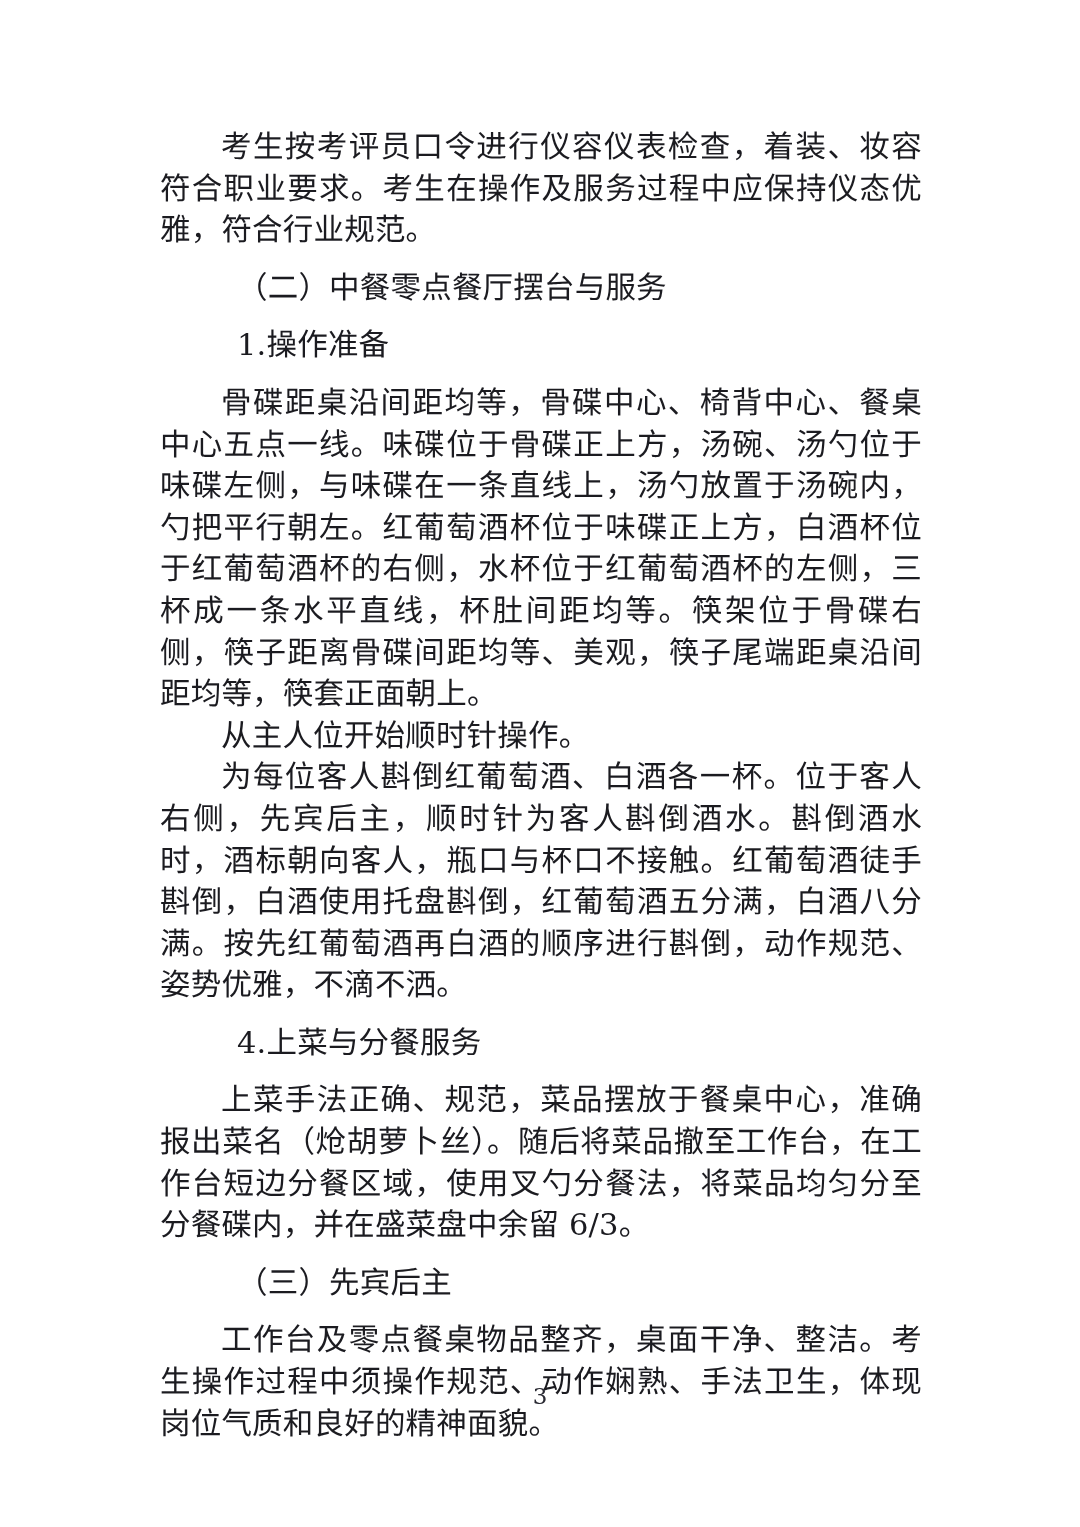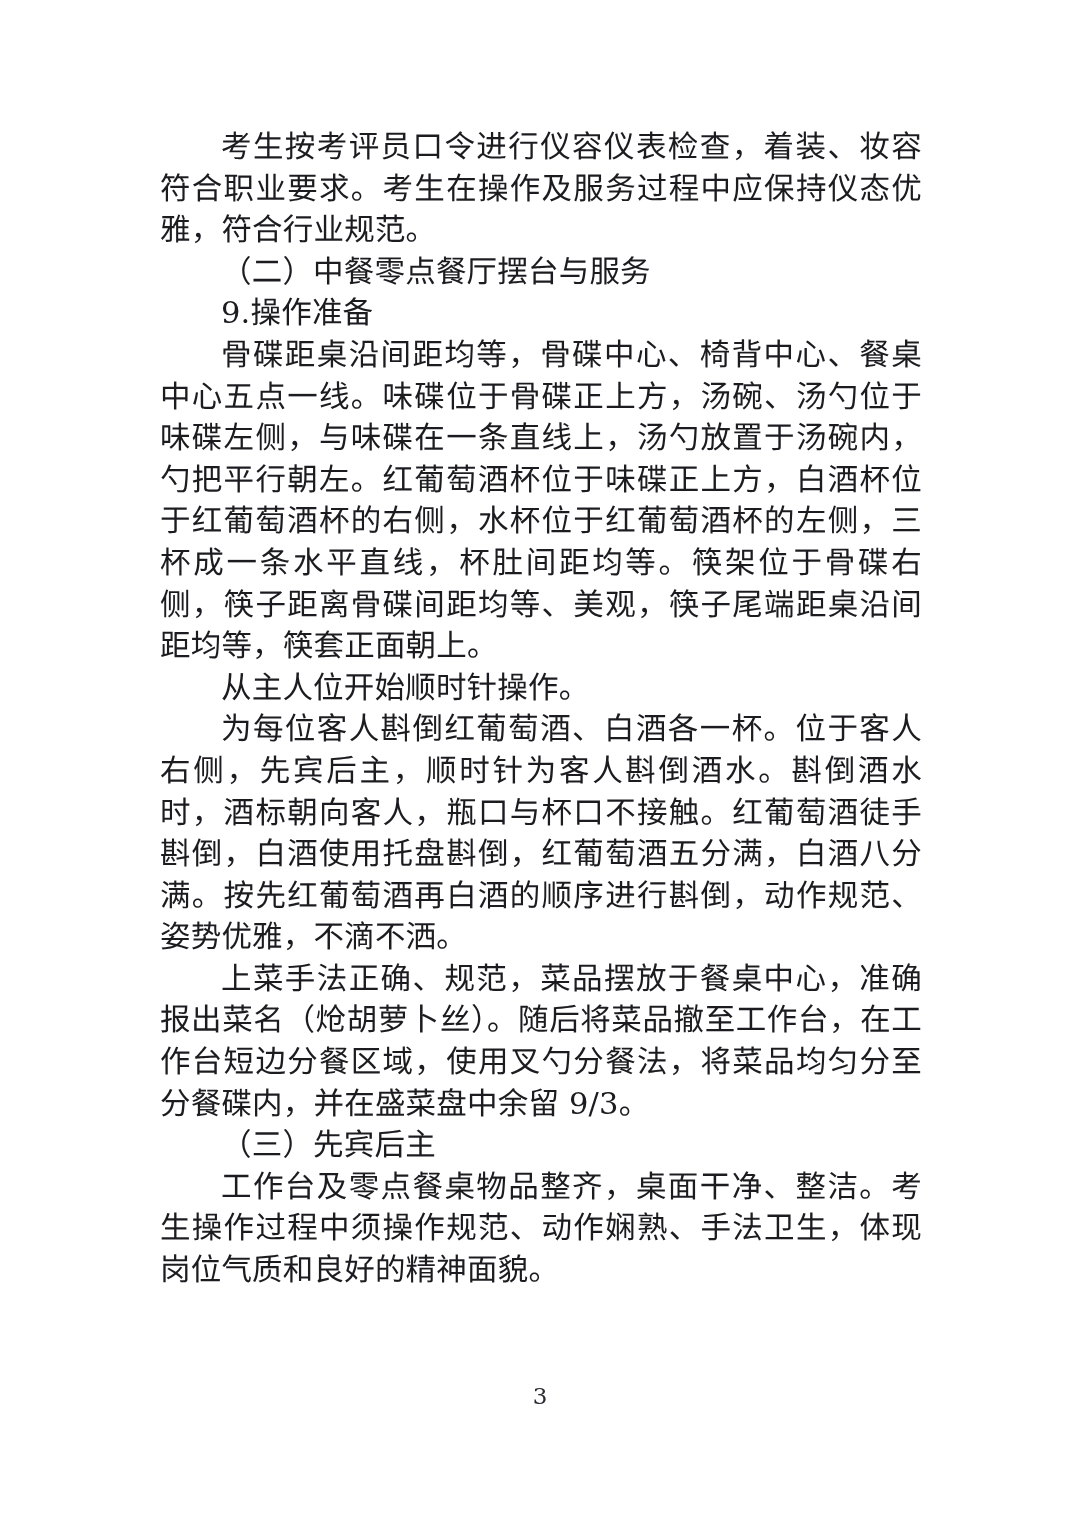--- a/index.html
+++ b/index.html
@@ -33,21 +33,21 @@
     line-height: 41.6px;
     text-align: justify;
     text-justify: inter-character;
     text-indent: 2em;
     letter-spacing: 0.2px;
     font-weight: 400;
     color: #1b1b20;
   }
   
   p.subhead {
-    margin: 0;
+    margin: 16px;
     font-size: 30.5px;
     line-height: 41.6px;
     text-indent: 2em;
     text-align: left;
     letter-spacing: 0.2px;
     font-weight: 400;
     color: #1b1b20;
     white-space: nowrap;
   }
   .page-number {
@@ -63,24 +63,25 @@
   }
 </style>
 </head>
 <body>
 
 <div class="page">
 
   <div class="content">
       <p class="para">考生按考评员口令进行仪容仪表检查，着装、妆容符合职业要求。考生在操作及服务过程中应保持仪态优雅，符合行业规范。</p>
       <p class="subhead">（二）中餐零点餐厅摆台与服务</p>
-      <p class="subhead">9.操作准备</p>
+      <p class="subhead">1.操作准备</p>
       <p class="para">骨碟距桌沿间距均等，骨碟中心、椅背中心、餐桌中心五点一线。味碟位于骨碟正上方，汤碗、汤勺位于味碟左侧，与味碟在一条直线上，汤勺放置于汤碗内，勺把平行朝左。红葡萄酒杯位于味碟正上方，白酒杯位于红葡萄酒杯的右侧，水杯位于红葡萄酒杯的左侧，三杯成一条水平直线，杯肚间距均等。筷架位于骨碟右侧，筷子距离骨碟间距均等、美观，筷子尾端距桌沿间距均等，筷套正面朝上。</p>
       <p class="para">从主人位开始顺时针操作。</p>
       <p class="para">为每位客人斟倒红葡萄酒、白酒各一杯。位于客人右侧，先宾后主，顺时针为客人斟倒酒水。斟倒酒水时，酒标朝向客人，瓶口与杯口不接触。红葡萄酒徒手斟倒，白酒使用托盘斟倒，红葡萄酒五分满，白酒八分满。按先红葡萄酒再白酒的顺序进行斟倒，动作规范、姿势优雅，不滴不洒。</p>
-      <p class="para">上菜手法正确、规范，菜品摆放于餐桌中心，准确报出菜名（炝胡萝卜丝）。随后将菜品撤至工作台，在工作台短边分餐区域，使用叉勺分餐法，将菜品均匀分至分餐碟内，并在盛菜盘中余留 9/3。</p>
+      <p class="subhead">4.上菜与分餐服务</p>
+      <p class="para">上菜手法正确、规范，菜品摆放于餐桌中心，准确报出菜名（炝胡萝卜丝）。随后将菜品撤至工作台，在工作台短边分餐区域，使用叉勺分餐法，将菜品均匀分至分餐碟内，并在盛菜盘中余留 6/3。</p>
       <p class="subhead">（三）先宾后主</p>
       <p class="para">工作台及零点餐桌物品整齐，桌面干净、整洁。考生操作过程中须操作规范、动作娴熟、手法卫生，体现岗位气质和良好的精神面貌。</p>
     </div>
 
   <div class="page-number">3</div>
 
 </div>
 
 </body></html>

